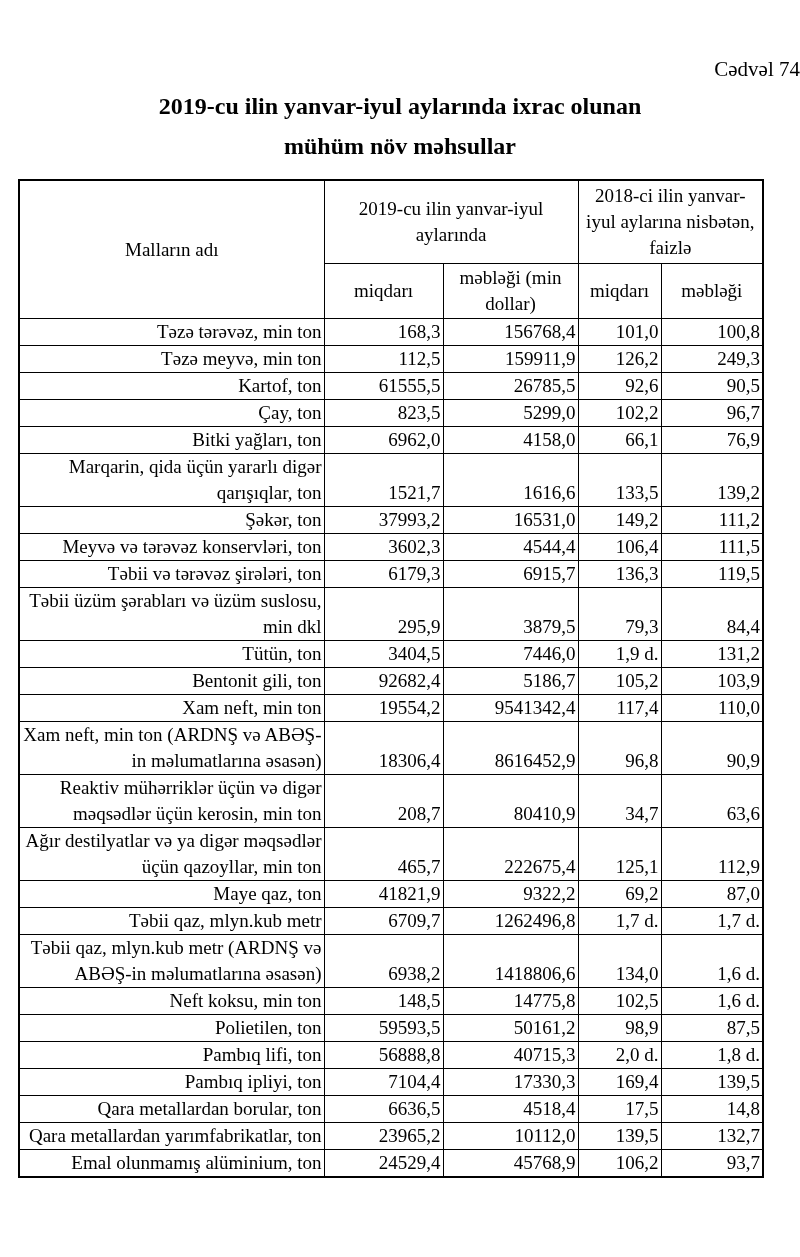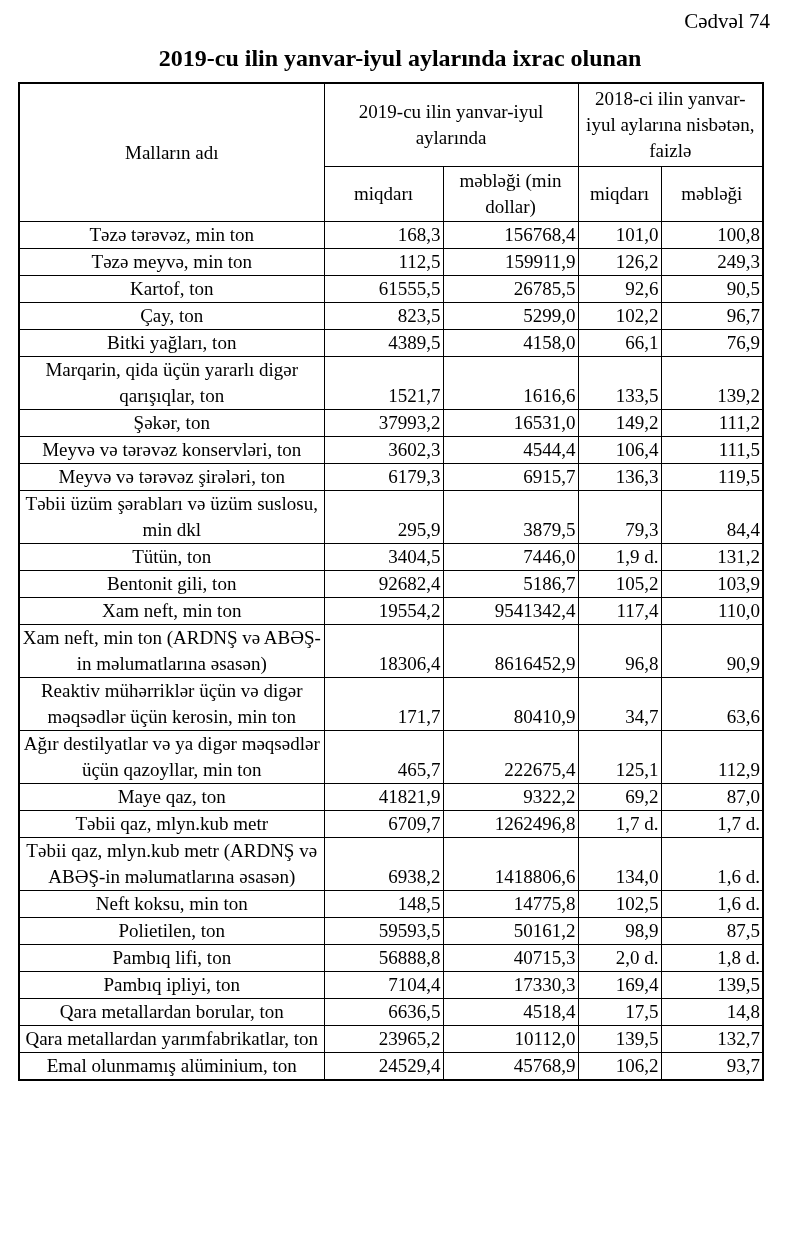--- a/index.html
+++ b/index.html
@@ -9,31 +9,31 @@
     height: 1257px;
     background: #ffffff;
     color: #000000;
     font-family: "Liberation Serif", "DejaVu Serif", serif;
     box-sizing: border-box;
     padding-top: 8px;
     overflow: hidden;
   }
   .caption {
     text-align: right;
-    padding-right: 30px;
     font-size: 21px;
     line-height: 26px;
+    margin-top: 48px;
   }
   .title {
     text-align: center;
     font-weight: bold;
     font-size: 24px;
     line-height: 40px;
     margin-top: 4px;
-    margin-bottom: 4px;
+    margin-bottom: 13px;
   }
   table.main {
     border-collapse: collapse;
     table-layout: fixed;
     width: 744px;
     margin-left: 18px;
     border: 2px solid #000000;
   }
   table.main td {
     border: 1px solid #000000;
@@ -44,39 +44,40 @@
     word-wrap: break-word;
   }
   td.hc {
     text-align: center;
     vertical-align: middle;
     padding: 2px 4px;
   }
   tr.hrow1 td { height: 82px; }
   tr.hrow2 td { height: 54px; }
   td.name-cell {
-    text-align: center;
+    text-align: right;
     vertical-align: top;
     padding-left: 4px;
     padding-right: 4px;
     margin-top: 17px;
   }
   td.num-cell {
     text-align: right;
     vertical-align: bottom;
     padding-right: 9px;
   }
 </style>
 </head>
 <body>
 
 <div class="page">
   <div class="caption">Cədvəl 74</div>
   <div class="title">
     <div>2019-cu ilin yanvar-iyul aylarında ixrac olunan</div>
+    <div>mühüm növ məhsullar</div>
   </div>
 
   <table class="main">
     <colgroup>
       <col style="width:305px">
       <col style="width:119px">
       <col style="width:135px">
       <col style="width:83px">
       <col style="width:102px">
     </colgroup>
@@ -117,21 +118,21 @@
         </tr>
         <tr>
           <td class="name-cell">Çay, ton</td>
           <td class="num-cell">823,5</td>
           <td class="num-cell">5299,0</td>
           <td class="num-cell">102,2</td>
           <td class="num-cell">96,7</td>
         </tr>
         <tr>
           <td class="name-cell">Bitki yağları, ton</td>
-          <td class="num-cell">4389,5</td>
+          <td class="num-cell">6962,0</td>
           <td class="num-cell">4158,0</td>
           <td class="num-cell">66,1</td>
           <td class="num-cell">76,9</td>
         </tr>
         <tr>
           <td class="name-cell">Marqarin, qida üçün yararlı digər qarışıqlar, ton</td>
           <td class="num-cell">1521,7</td>
           <td class="num-cell">1616,6</td>
           <td class="num-cell">133,5</td>
           <td class="num-cell">139,2</td>
@@ -144,21 +145,21 @@
           <td class="num-cell">111,2</td>
         </tr>
         <tr>
           <td class="name-cell">Meyvə və tərəvəz konservləri, ton</td>
           <td class="num-cell">3602,3</td>
           <td class="num-cell">4544,4</td>
           <td class="num-cell">106,4</td>
           <td class="num-cell">111,5</td>
         </tr>
         <tr>
-          <td class="name-cell">Meyvə və tərəvəz şirələri, ton</td>
+          <td class="name-cell">Təbii və tərəvəz şirələri, ton</td>
           <td class="num-cell">6179,3</td>
           <td class="num-cell">6915,7</td>
           <td class="num-cell">136,3</td>
           <td class="num-cell">119,5</td>
         </tr>
         <tr>
           <td class="name-cell">Təbii üzüm şərabları və üzüm suslosu, min dkl</td>
           <td class="num-cell">295,9</td>
           <td class="num-cell">3879,5</td>
           <td class="num-cell">79,3</td>
@@ -187,21 +188,21 @@
         </tr>
         <tr>
           <td class="name-cell">Xam neft, min ton (ARDNŞ və ABƏŞ-in məlumatlarına əsasən)</td>
           <td class="num-cell">18306,4</td>
           <td class="num-cell">8616452,9</td>
           <td class="num-cell">96,8</td>
           <td class="num-cell">90,9</td>
         </tr>
         <tr>
           <td class="name-cell">Reaktiv mühərriklər üçün və digər məqsədlər üçün kerosin, min ton</td>
-          <td class="num-cell">171,7</td>
+          <td class="num-cell">208,7</td>
           <td class="num-cell">80410,9</td>
           <td class="num-cell">34,7</td>
           <td class="num-cell">63,6</td>
         </tr>
         <tr>
           <td class="name-cell">Ağır destilyatlar və ya digər məqsədlər üçün qazoyllar, min ton</td>
           <td class="num-cell">465,7</td>
           <td class="num-cell">222675,4</td>
           <td class="num-cell">125,1</td>
           <td class="num-cell">112,9</td>

